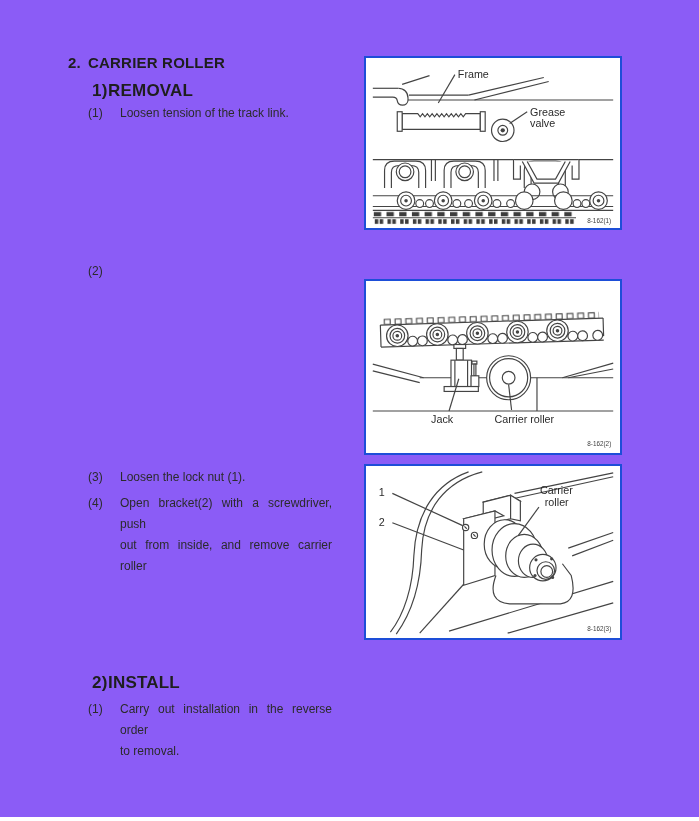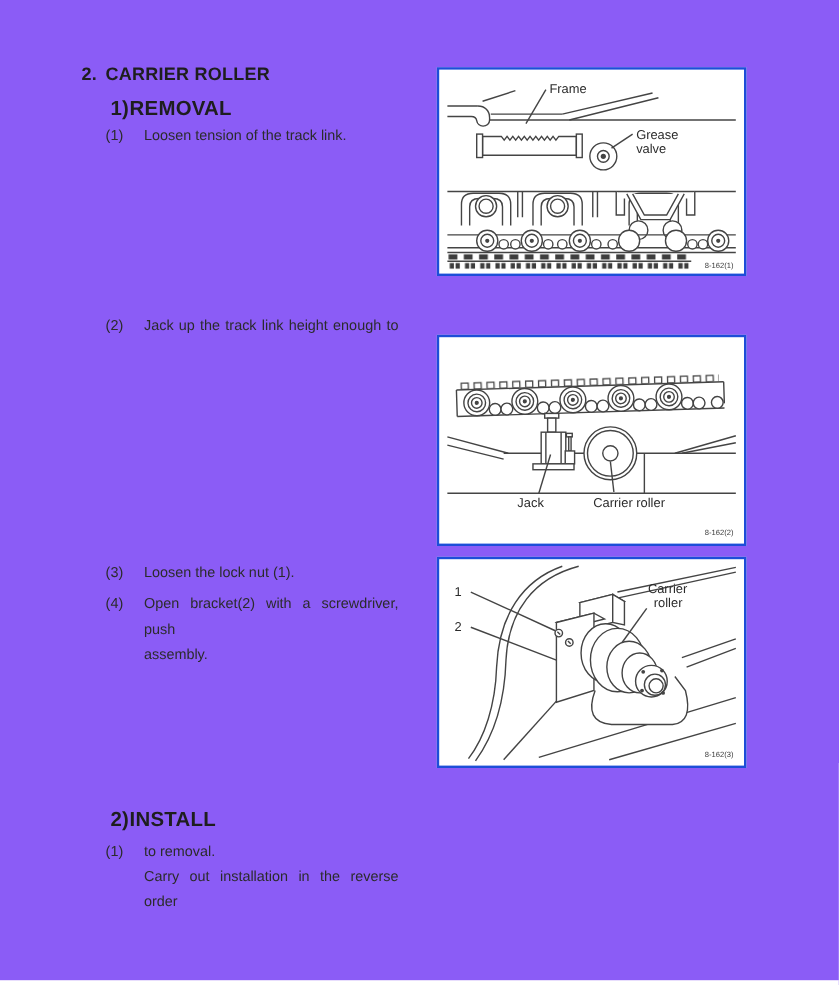--- a/index.html
+++ b/index.html
@@ -39,48 +39,47 @@
   <div class="item" style="top:103px;">
     <span class="num">(1)</span>
     <div class="txt">
         <div class="ln">Loosen tension of the track link.</div>
       </div>
   </div>
 
   <div class="item" style="top:261px;">
     <span class="num">(2)</span>
     <div class="txt">
-      <div class="ln j">Jack up the track link height enough to</div>
     </div>
   </div>
 
   <div class="item" style="top:467px;">
     <span class="num">(3)</span>
     <div class="txt">
         <div class="ln">Loosen the lock nut (1).</div>
       </div>
   </div>
 
   <div class="item" style="top:493px;">
     <span class="num">(4)</span>
     <div class="txt">
       <div class="ln j">Open bracket(2) with a screwdriver, push</div>
-      <div class="ln">assembly.</div>
+      <div class="ln j">out from inside, and remove carrier roller</div>
     </div>
   </div>
 
   <div class="h2" style="top:673px;">
     <span class="num">2)</span><span>INSTALL</span>
   </div>
 
   <div class="item" style="top:699px;">
     <span class="num">(1)</span>
     <div class="txt">
+      <div class="ln j">Carry out installation in the reverse order</div>
       <div class="ln">to removal.</div>
-      <div class="ln j">Carry out installation in the reverse order</div>
     </div>
   </div>
 
   <div class="fig" style="top:56px;height:174px;">
     <svg viewBox="0 0 258 174">
       <defs>
         <pattern id="tread1" width="13" height="14" patternUnits="userSpaceOnUse" x="6" y="157">
           <rect x="1" y="0.5" width="7.5" height="4.5" fill="#3d3d3d"></rect>
           <rect x="2" y="8" width="3.6" height="4.8" fill="#3d3d3d"></rect>
           <rect x="7" y="8" width="3.6" height="4.8" fill="#3d3d3d"></rect>

